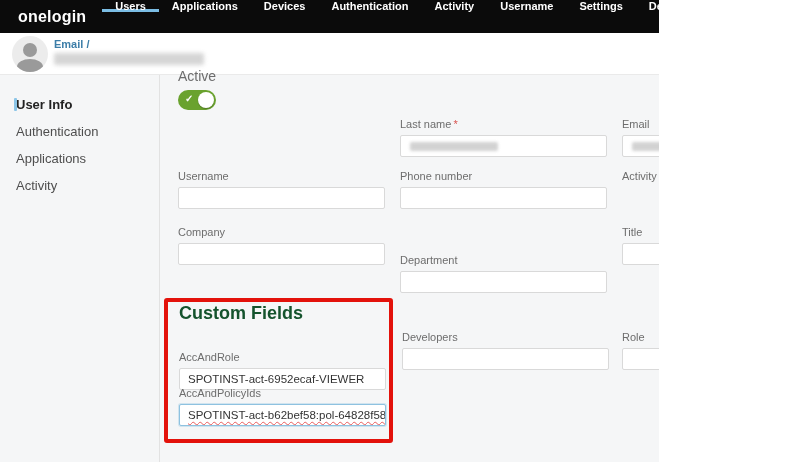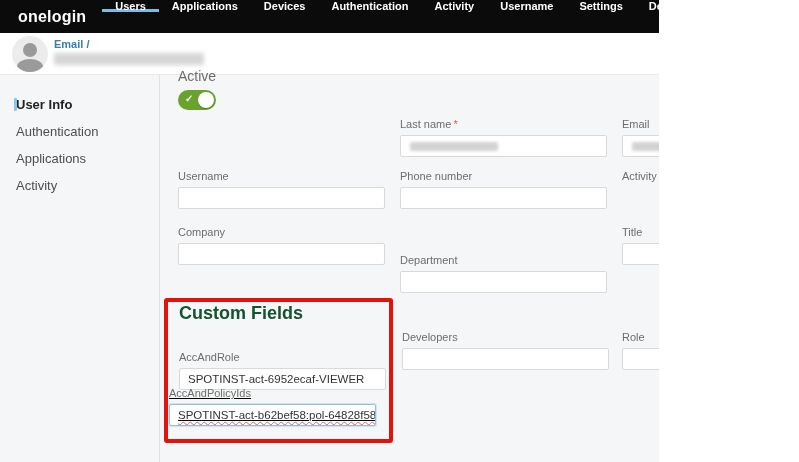--- a/index.html
+++ b/index.html
@@ -215,20 +215,20 @@
     <input value="SPOTINST-act-6952ecaf-VIEWER" style="">
   </div>
   <div class="field" style="left:402px; top:331px;">
     <span class="flabel">Developers</span>
     <input value="" style="">
   </div>
   <div class="field narrow" style="left:622px; top:331px;">
     <span class="flabel">Role</span>
     <input value="" style="">
   </div>
-  <div class="field" style="left:169px; top:387px;text-decoration:underline;">
+  <div class="field" style="left:179px; top:387px;">
     <span class="flabel">AccAndPolicyIds</span>
     <div class="input-like focused"><span class="spellcheck">SPOTINST-act-b62bef58:pol-64828f58</span></div>
   </div>
 
   <div class="highlight-box"></div>
 
 </div>
 
 </body></html>

